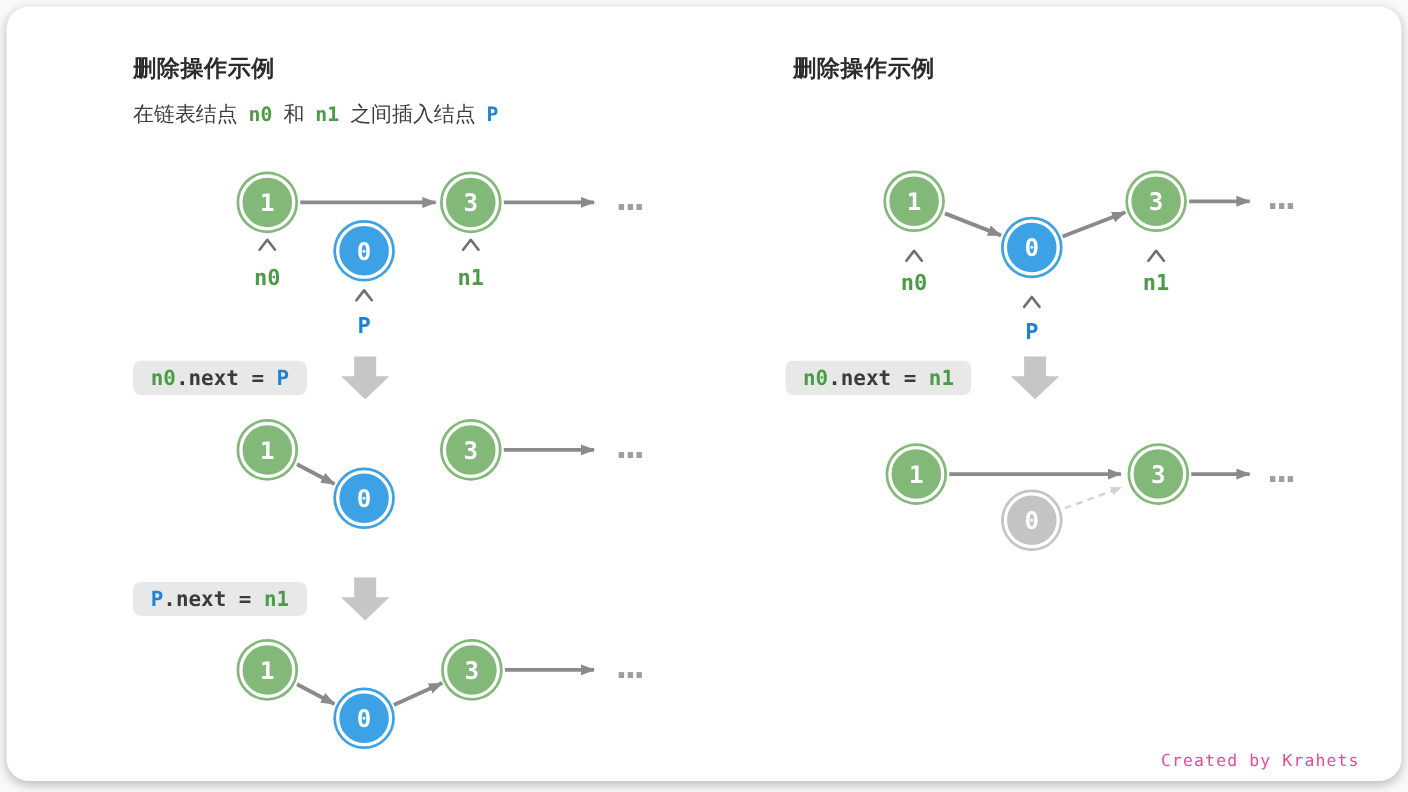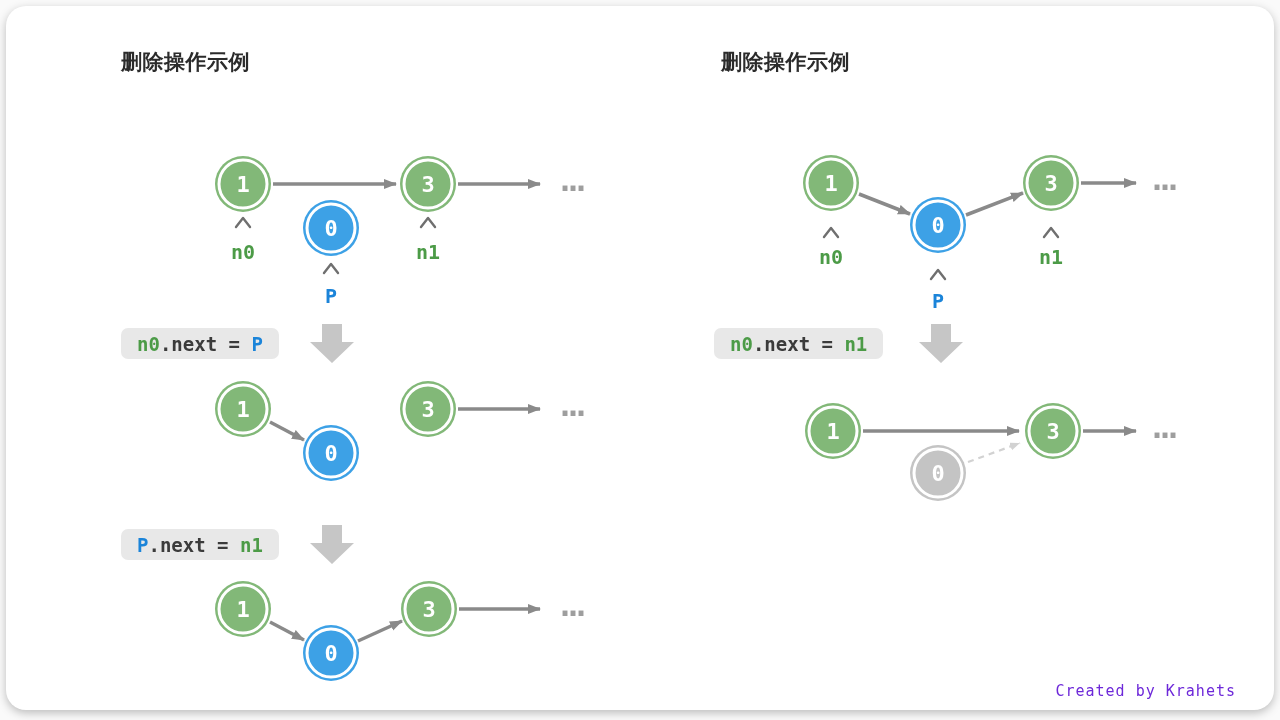--- a/index.html
+++ b/index.html
@@ -24,29 +24,30 @@
   .ptr-green{fill:#4c9b47;} .ptr-blue{fill:#1b84d9;}
   .dots{font-size:30px;font-weight:bold;fill:#9e9e9e;letter-spacing:-10px;}
   .arrow{stroke:#8a8a8a;stroke-width:3.5;fill:none;}
   .arrow-dashed{stroke:#d2d2d2;stroke-width:2.2;fill:none;stroke-dasharray:6 5;}
   .caret{stroke:#6f6f6f;stroke-width:2.4;fill:none;stroke-linecap:round;stroke-linejoin:round;}
   .blockarrow{fill:#c6c6c6;}
   .nfill-green{fill:#82b878;} .nfill-blue{fill:#3da1e6;} .nfill-gray{fill:#c4c4c4;}
   .nring{fill:none;stroke:#ffffff;stroke-width:3;}
   .credit{position:absolute;right:38px;top:676px;
           font-family:"DejaVu Sans Mono","Liberation Mono",monospace;
-          font-size:15px;color:#6d28d9;letter-spacing:1px;}
+          font-size:15px;color:#ec4899;letter-spacing:1px;}
 </style>
 </head>
 <body>
 
 <div class="card">
 
   <div class="hdr" style="left:115px;top:42px;">
     <div class="title">删除操作示例</div>
+    <div class="subtitle"><span>在链表结点</span><span class="code-inline green-t">n0</span><span>和</span><span class="code-inline green-t">n1</span><span>之间插入结点</span><span class="code-inline blue-t">P</span></div>
   </div>
 
   <div class="hdr" style="left:715px;top:42px;">
     <div class="title">删除操作示例</div>
   </div>
 
   <div class="codebox" style="left:115px;top:322px;">
     <span class="lhs green-t">n0</span>
       <span>.next = </span>
       <span class="rhs blue-t">P</span>

